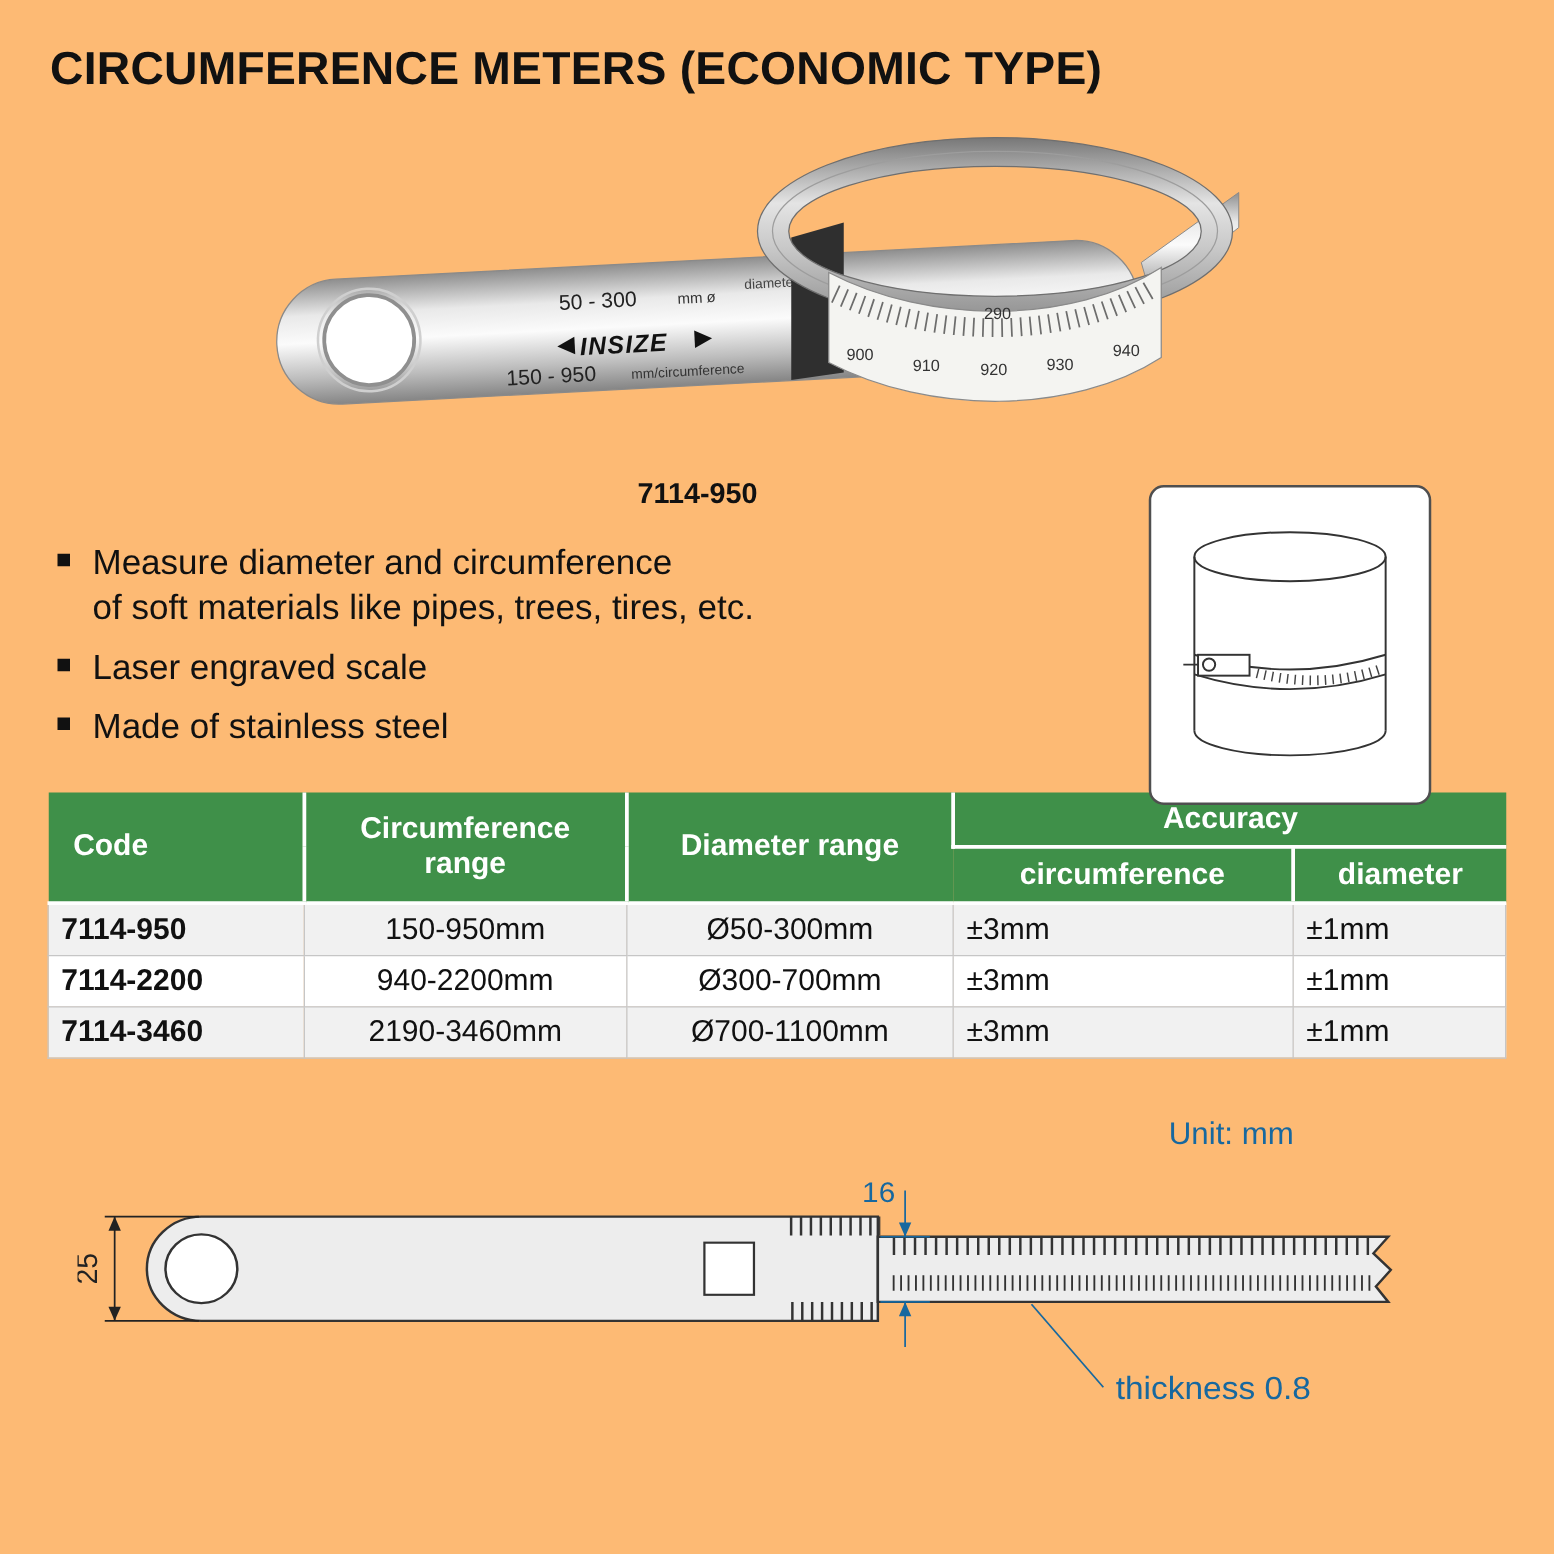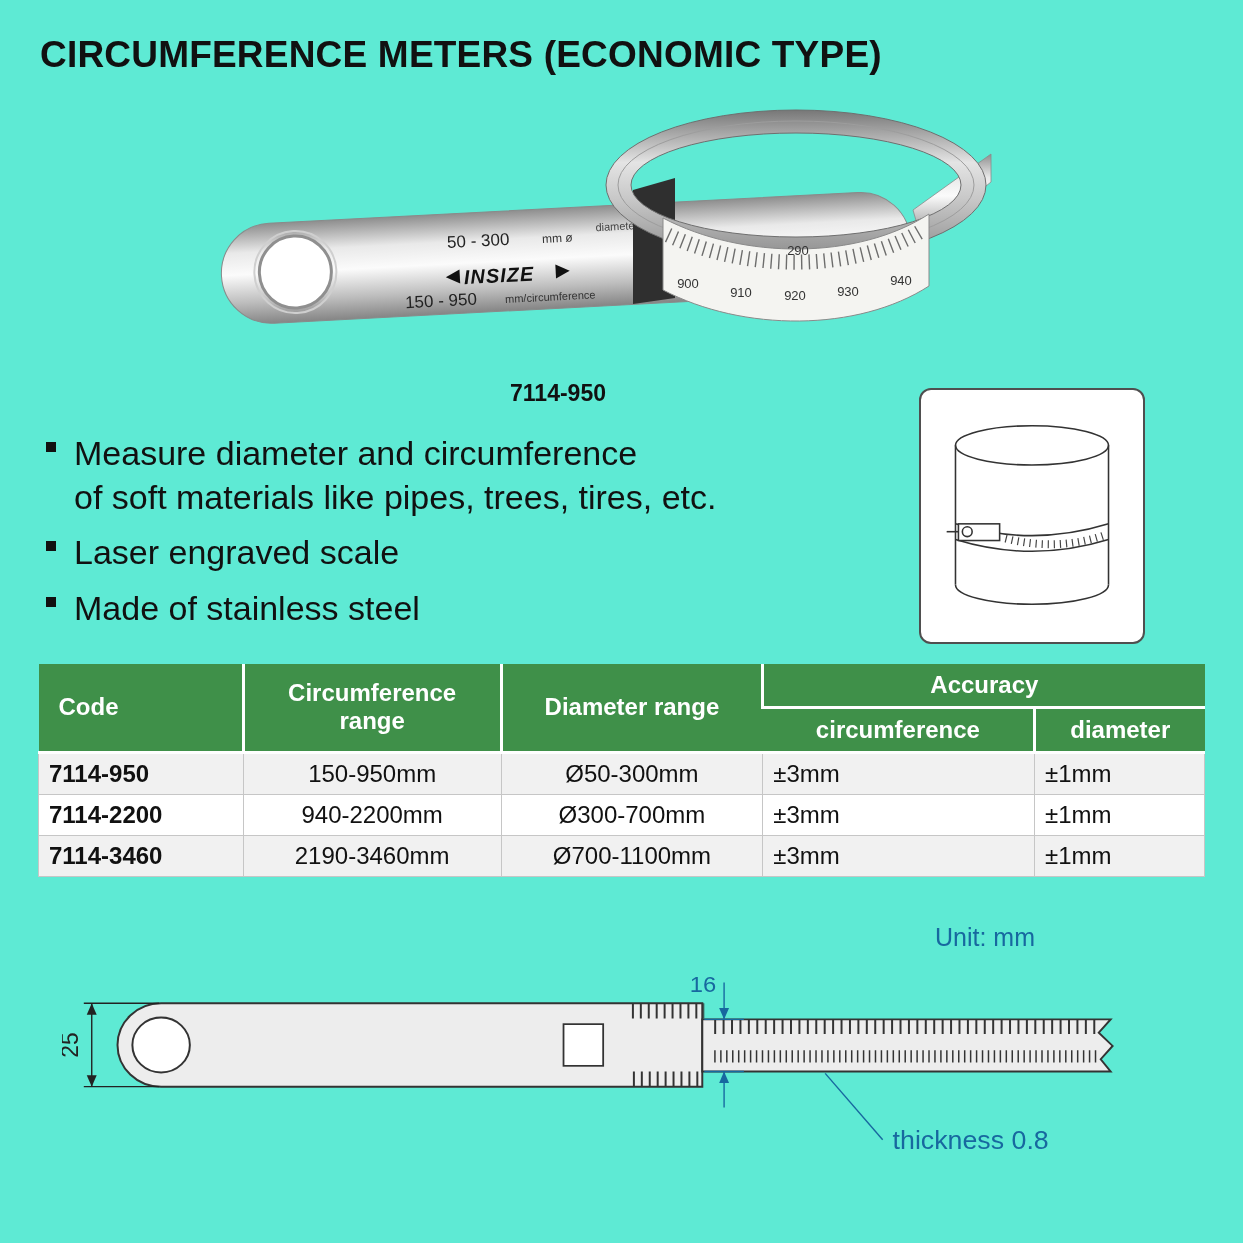--- a/index.html
+++ b/index.html
@@ -1,25 +1,25 @@
 <!DOCTYPE html>
 <html><head>
 <meta charset="utf-8">
 <style>
   html,body{margin:0;padding:0;background:#fff;}
   .page{
     position:relative;width:1243px;height:1243px;box-sizing:border-box;
-    background:#5eead4;overflow:hidden;padding:30px 38px;
+    background:#fdba74;overflow:hidden;padding:30px 38px;
     font-family:"Liberation Sans",sans-serif;color:#111;
   }
   .title{font-size:37px;font-weight:bold;margin:4px 0 0 2px;letter-spacing:.2px;}
   .photo-wrap{margin:14px 0 0 165px;width:800px;}
   .caption{width:1040px;text-align:center;font-size:23px;font-weight:bold;margin:16px 0 6px 0;}
   .features{list-style:none;margin:24px 0 0 8px;padding:0;max-width:830px;}
-  .features li{display:flex;gap:18px;font-size:34px;line-height:1.3;margin-bottom:11px;}
+  .features li{display:flex;gap:18px;font-size:28px;line-height:1.3;margin-bottom:11px;}
   .sq{width:10px;height:10px;background:#111;margin-top:11px;flex:none;}
   .ft{white-space:pre-line;}
   .diagram-box{
     position:absolute;top:388px;right:98px;width:222px;height:252px;
     border:2px solid #4f4f4f;border-radius:12px;background:#fff;
     display:flex;align-items:center;justify-content:center;
   }
   table.spec{border-collapse:collapse;width:1167px;margin:34px 17px 0 0;font-size:24px;}
   table.spec th{
     background:#3f9049;color:#fff;font-weight:bold;padding:7px 10px;

